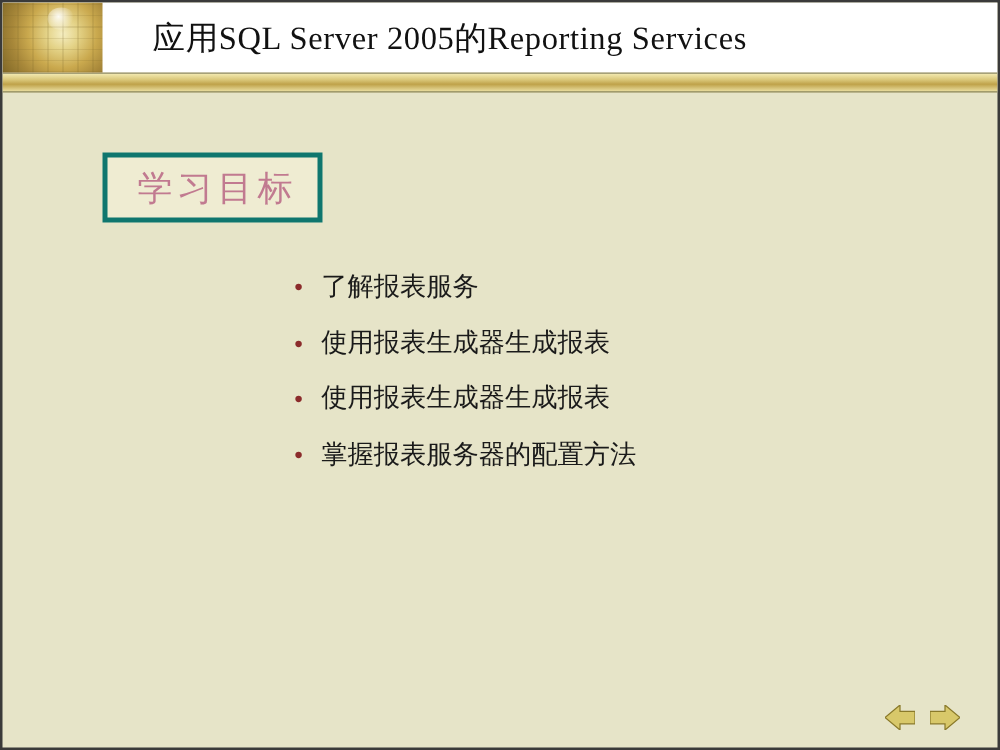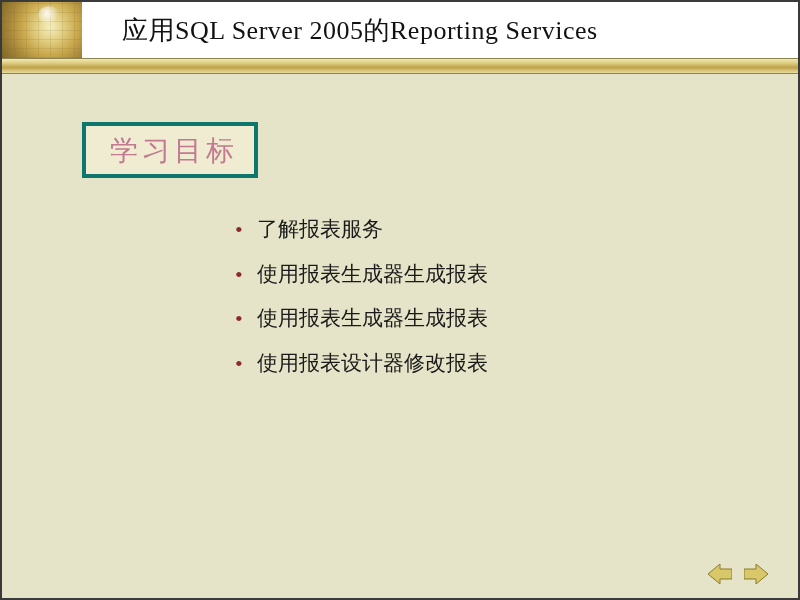--- a/index.html
+++ b/index.html
@@ -160,21 +160,21 @@
 
   <div class="section-box">
     <span>学习目标</span>
   </div>
 
   <div class="bullets">
     <ul>
       <li><span>了解报表服务</span></li>
       <li><span>使用报表生成器生成报表</span></li>
       <li><span>使用报表生成器生成报表</span></li>
-      <li><span>使用报表设计器修改报表</span></li>
+      <li><span>掌握报表服务器的配置方法</span></li>
     </ul>
   </div>
 
   <div class="nav-arrows">
     <span class="arrow">
       <svg viewBox="0 0 24 20" width="24" height="20">
         <polygon points="12,0 12,5 24,5 24,15 12,15 12,20 0,10" fill="#d8c86a" stroke="#8a7a2a" stroke-width="1"></polygon>
       </svg>
     </span>
     <span class="arrow">

